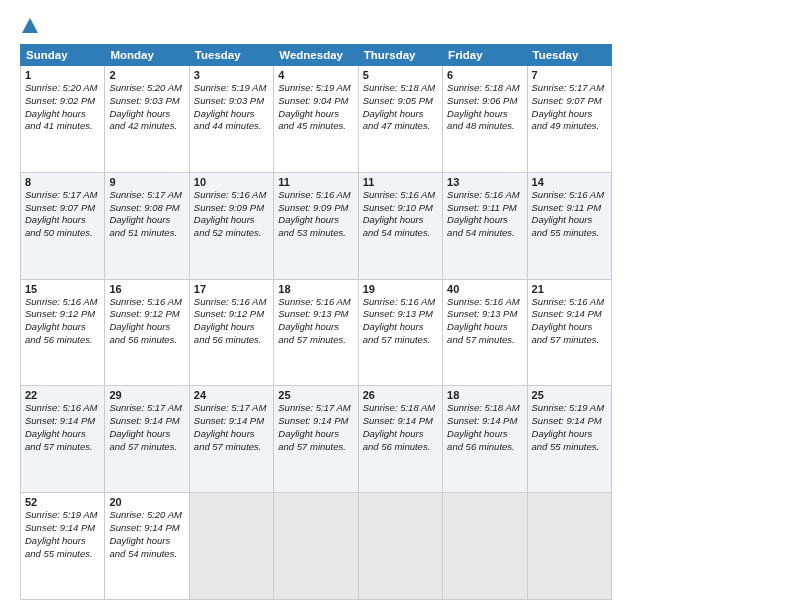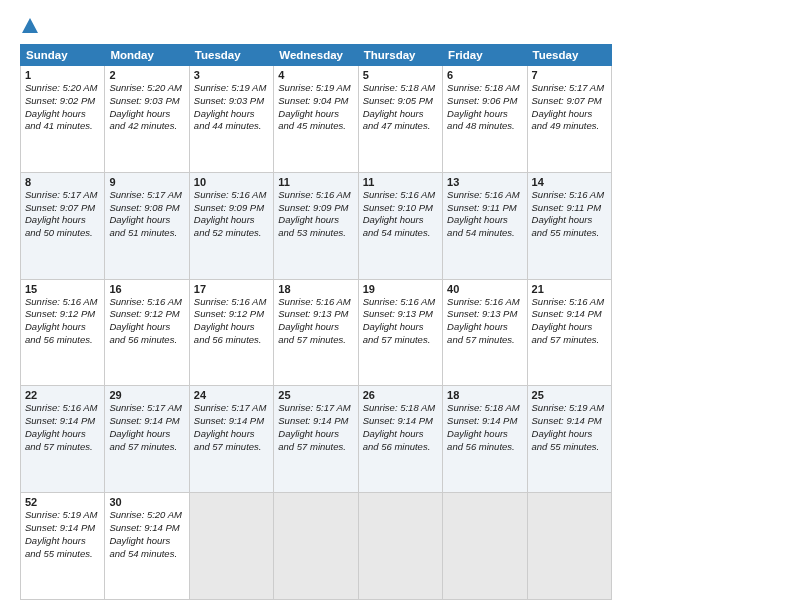--- a/index.html
+++ b/index.html
@@ -244,21 +244,21 @@
             <span class="day-number">25</span>
             <div class="cell-content">Sunrise: 5:19 AM<br>Sunset: 9:14 PM<br>Daylight hours<br>and 55 minutes.</div>
           </td>
         </tr>
         <tr>
           <td>
             <span class="day-number">52</span>
             <div class="cell-content">Sunrise: 5:19 AM<br>Sunset: 9:14 PM<br>Daylight hours<br>and 55 minutes.</div>
           </td>
           <td>
-            <span class="day-number">30</span>
+            <span class="day-number">20</span>
             <div class="cell-content">Sunrise: 5:20 AM<br>Sunset: 9:14 PM<br>Daylight hours<br>and 54 minutes.</div>
           </td>
           <td class="empty-cell"></td>
           <td class="empty-cell"></td>
           <td class="empty-cell"></td>
           <td class="empty-cell"></td>
           <td class="empty-cell"></td>
         </tr>
       </tbody>
   </table>

